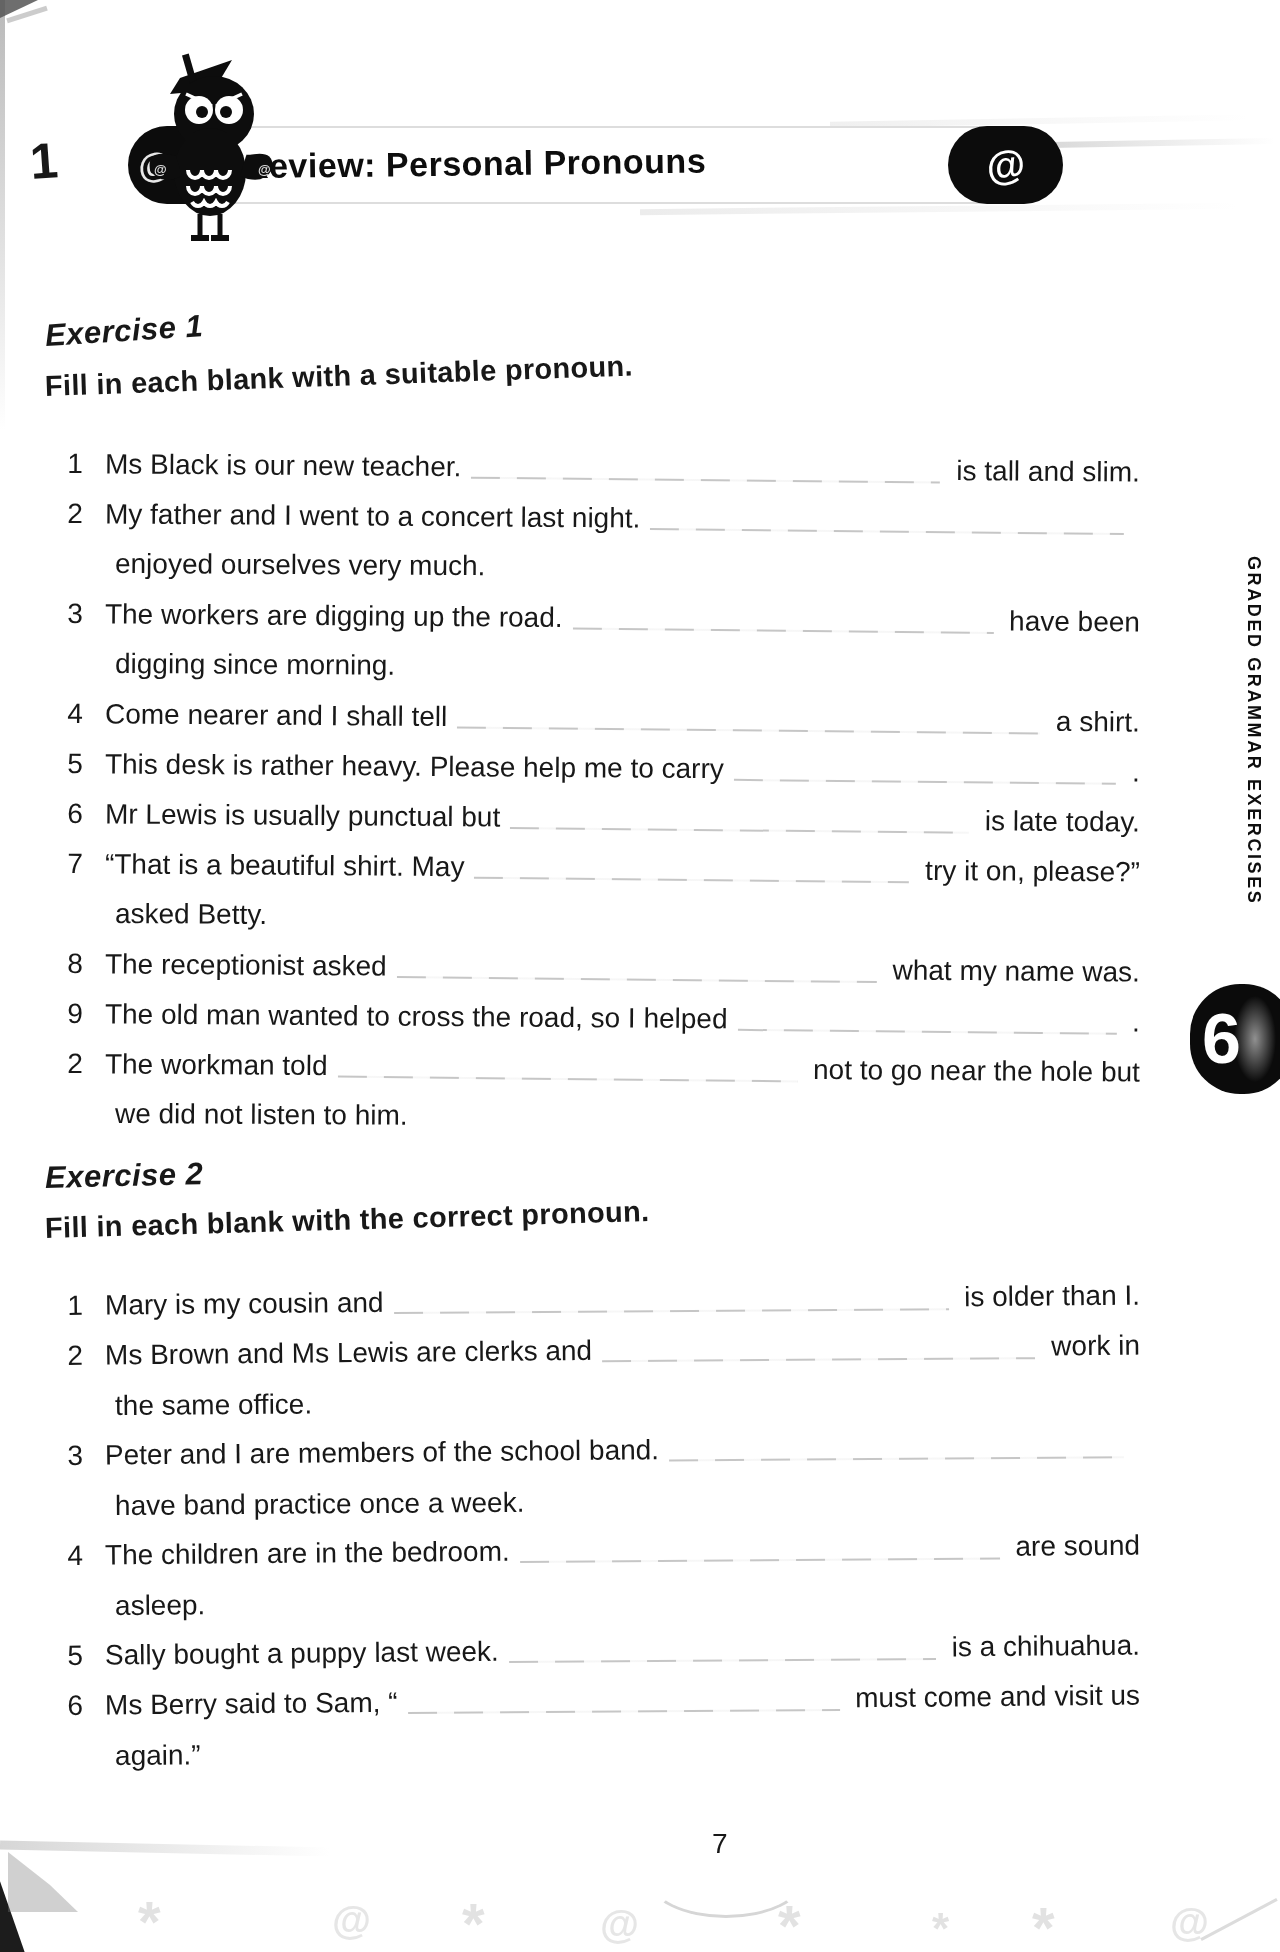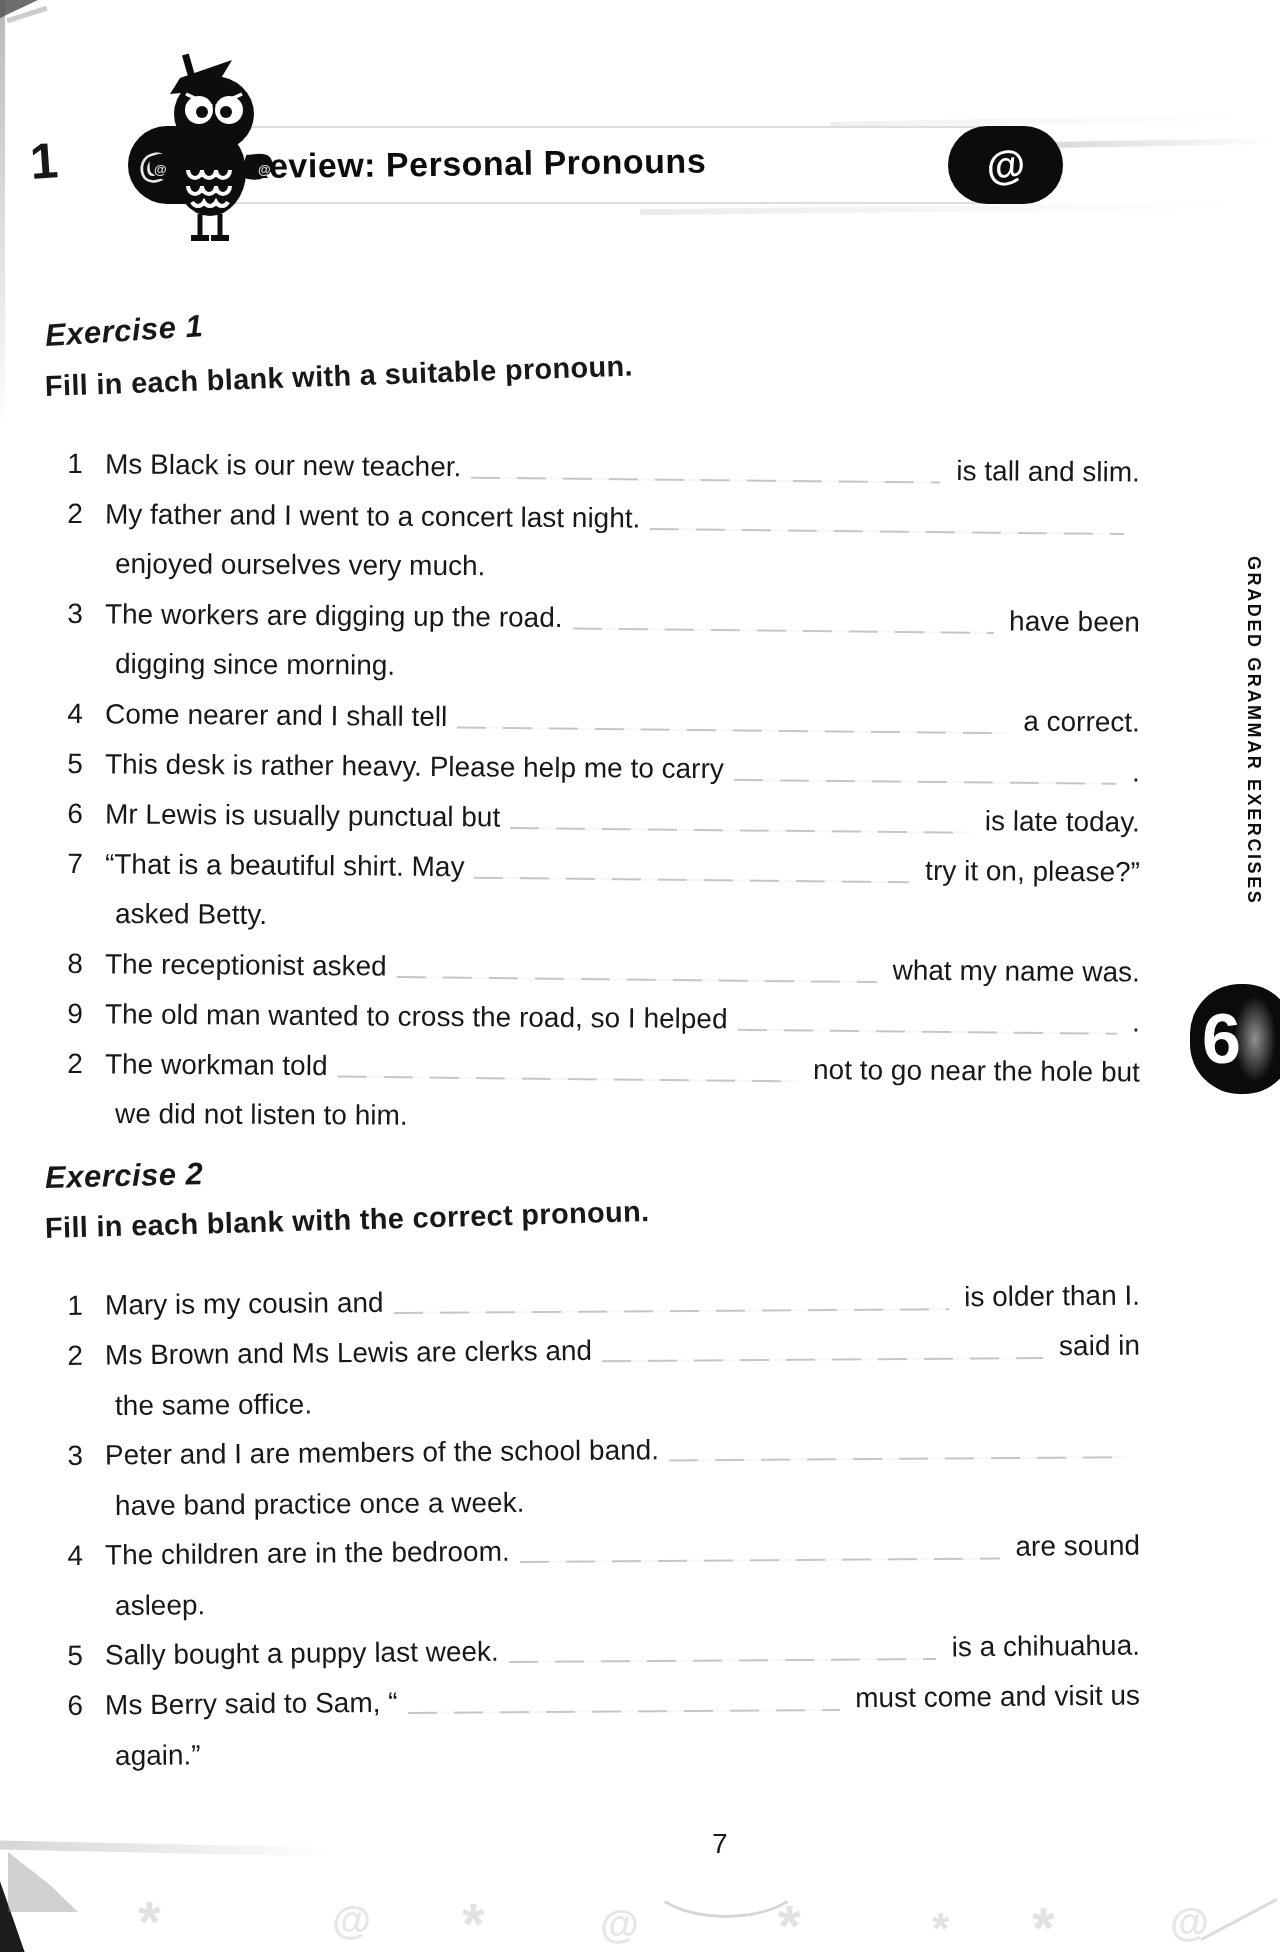--- a/index.html
+++ b/index.html
@@ -163,21 +163,21 @@
           <span class="seg">have been</span>
         </span>
     </div>
     <div class="cont">digging since morning.</div>
 
     <div class="item-row">
       <span class="num">4</span>
       <span class="line">
           <span class="seg">Come nearer and I shall tell</span>
           <span class="blank"></span>
-          <span class="seg">a correct.</span>
+          <span class="seg">a shirt.</span>
         </span>
     </div>
 
     <div class="item-row">
       <span class="num">5</span>
       <span class="line">
           <span class="seg">This desk is rather heavy. Please help me to carry</span>
           <span class="blank"></span>
           <span class="seg">.</span>
         </span>
@@ -245,21 +245,21 @@
           <span class="blank"></span>
           <span class="seg">is older than I.</span>
         </span>
     </div>
 
     <div class="item-row">
       <span class="num">2</span>
       <span class="line">
           <span class="seg">Ms Brown and Ms Lewis are clerks and</span>
           <span class="blank"></span>
-          <span class="seg">said in</span>
+          <span class="seg">work in</span>
         </span>
     </div>
     <div class="cont">the same office.</div>
 
     <div class="item-row">
       <span class="num">3</span>
       <span class="line">
           <span class="seg">Peter and I are members of the school band.</span>
           <span class="blank"></span>
         </span>

